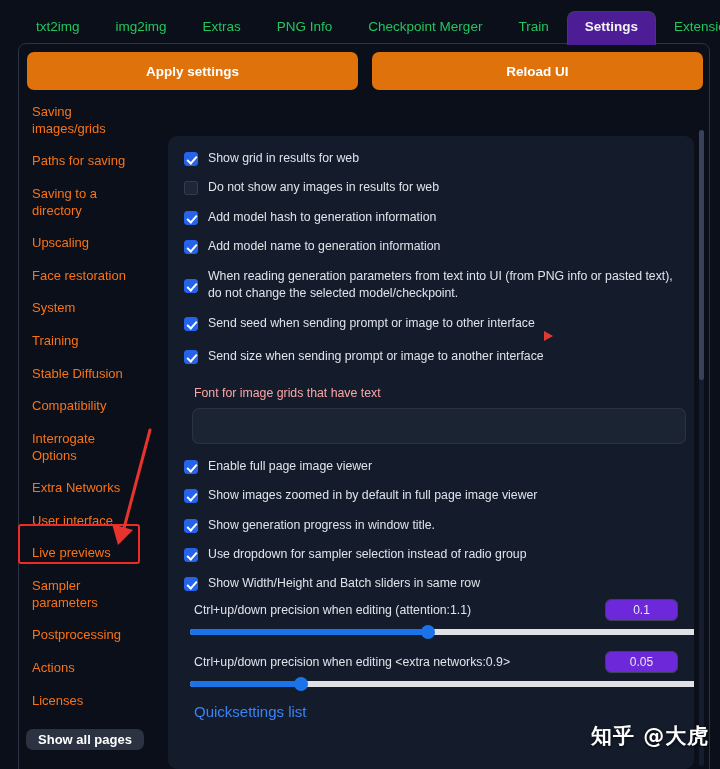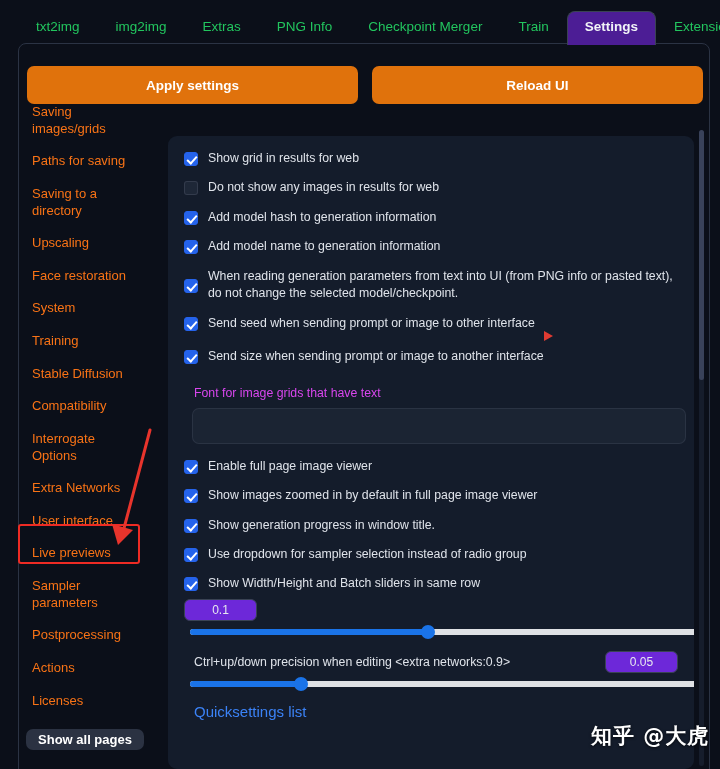--- a/index.html
+++ b/index.html
@@ -53,21 +53,21 @@
     left: 18px; top: 43px;
     width: 692px; height: 740px;
     border: 1px solid #2b3344;
     border-radius: 8px;
     background: #0b0f19;
   }
 
   
   .actionrow {
     position: absolute;
-    left: 4px; top: 22px;
+    left: 4px; top: 8px;
     width: 684px; height: 38px;
     display: flex;
     gap: 14px;
     padding: 0 4px;
   }
   .btn-orange {
     flex: 1;
     background: #e0720c;
     color: #ffffff;
     font-size: 13.5px;
@@ -164,21 +164,21 @@
     transform: rotate(42deg);
   }
   .chklabel {
     font-size: 12.3px;
     color: #dfe3ea;
     line-height: 1.42;
     max-width: 470px;
   }
   .fieldlabel {
     font-size: 12.3px;
-    color: #d946ef;
+    color: #fca5a5;
     margin: 10px 0 8px 10px;
   }
   .textinput {
     width: 494px;
     height: 36px;
     background: #1b2433;
     border: 1px solid #39425380;
     border-radius: 7px;
     margin: 0 0 14px 8px;
     outline: none;
@@ -375,20 +375,21 @@
       <span class="chk on"></span>
       <span class="chklabel">Use dropdown for sampler selection instead of radio group</span>
     </div>
     <div class="chkrow" style="margin-bottom:6px;">
       <span class="chk on"></span>
       <span class="chklabel">Show Width/Height and Batch sliders in same row</span>
     </div>
 
     <div class="sliderblock">
       <div class="slider-head">
+        <span class="slider-label">Ctrl+up/down precision when editing (attention:1.1)</span>
         <span class="numbox">0.1</span>
       </div>
       <div class="track">
         <div class="fill" style="width:47%"></div>
         <div class="knob" style="left:47%"></div>
       </div>
     </div>
 
     <div class="sliderblock">
       <div class="slider-head">

